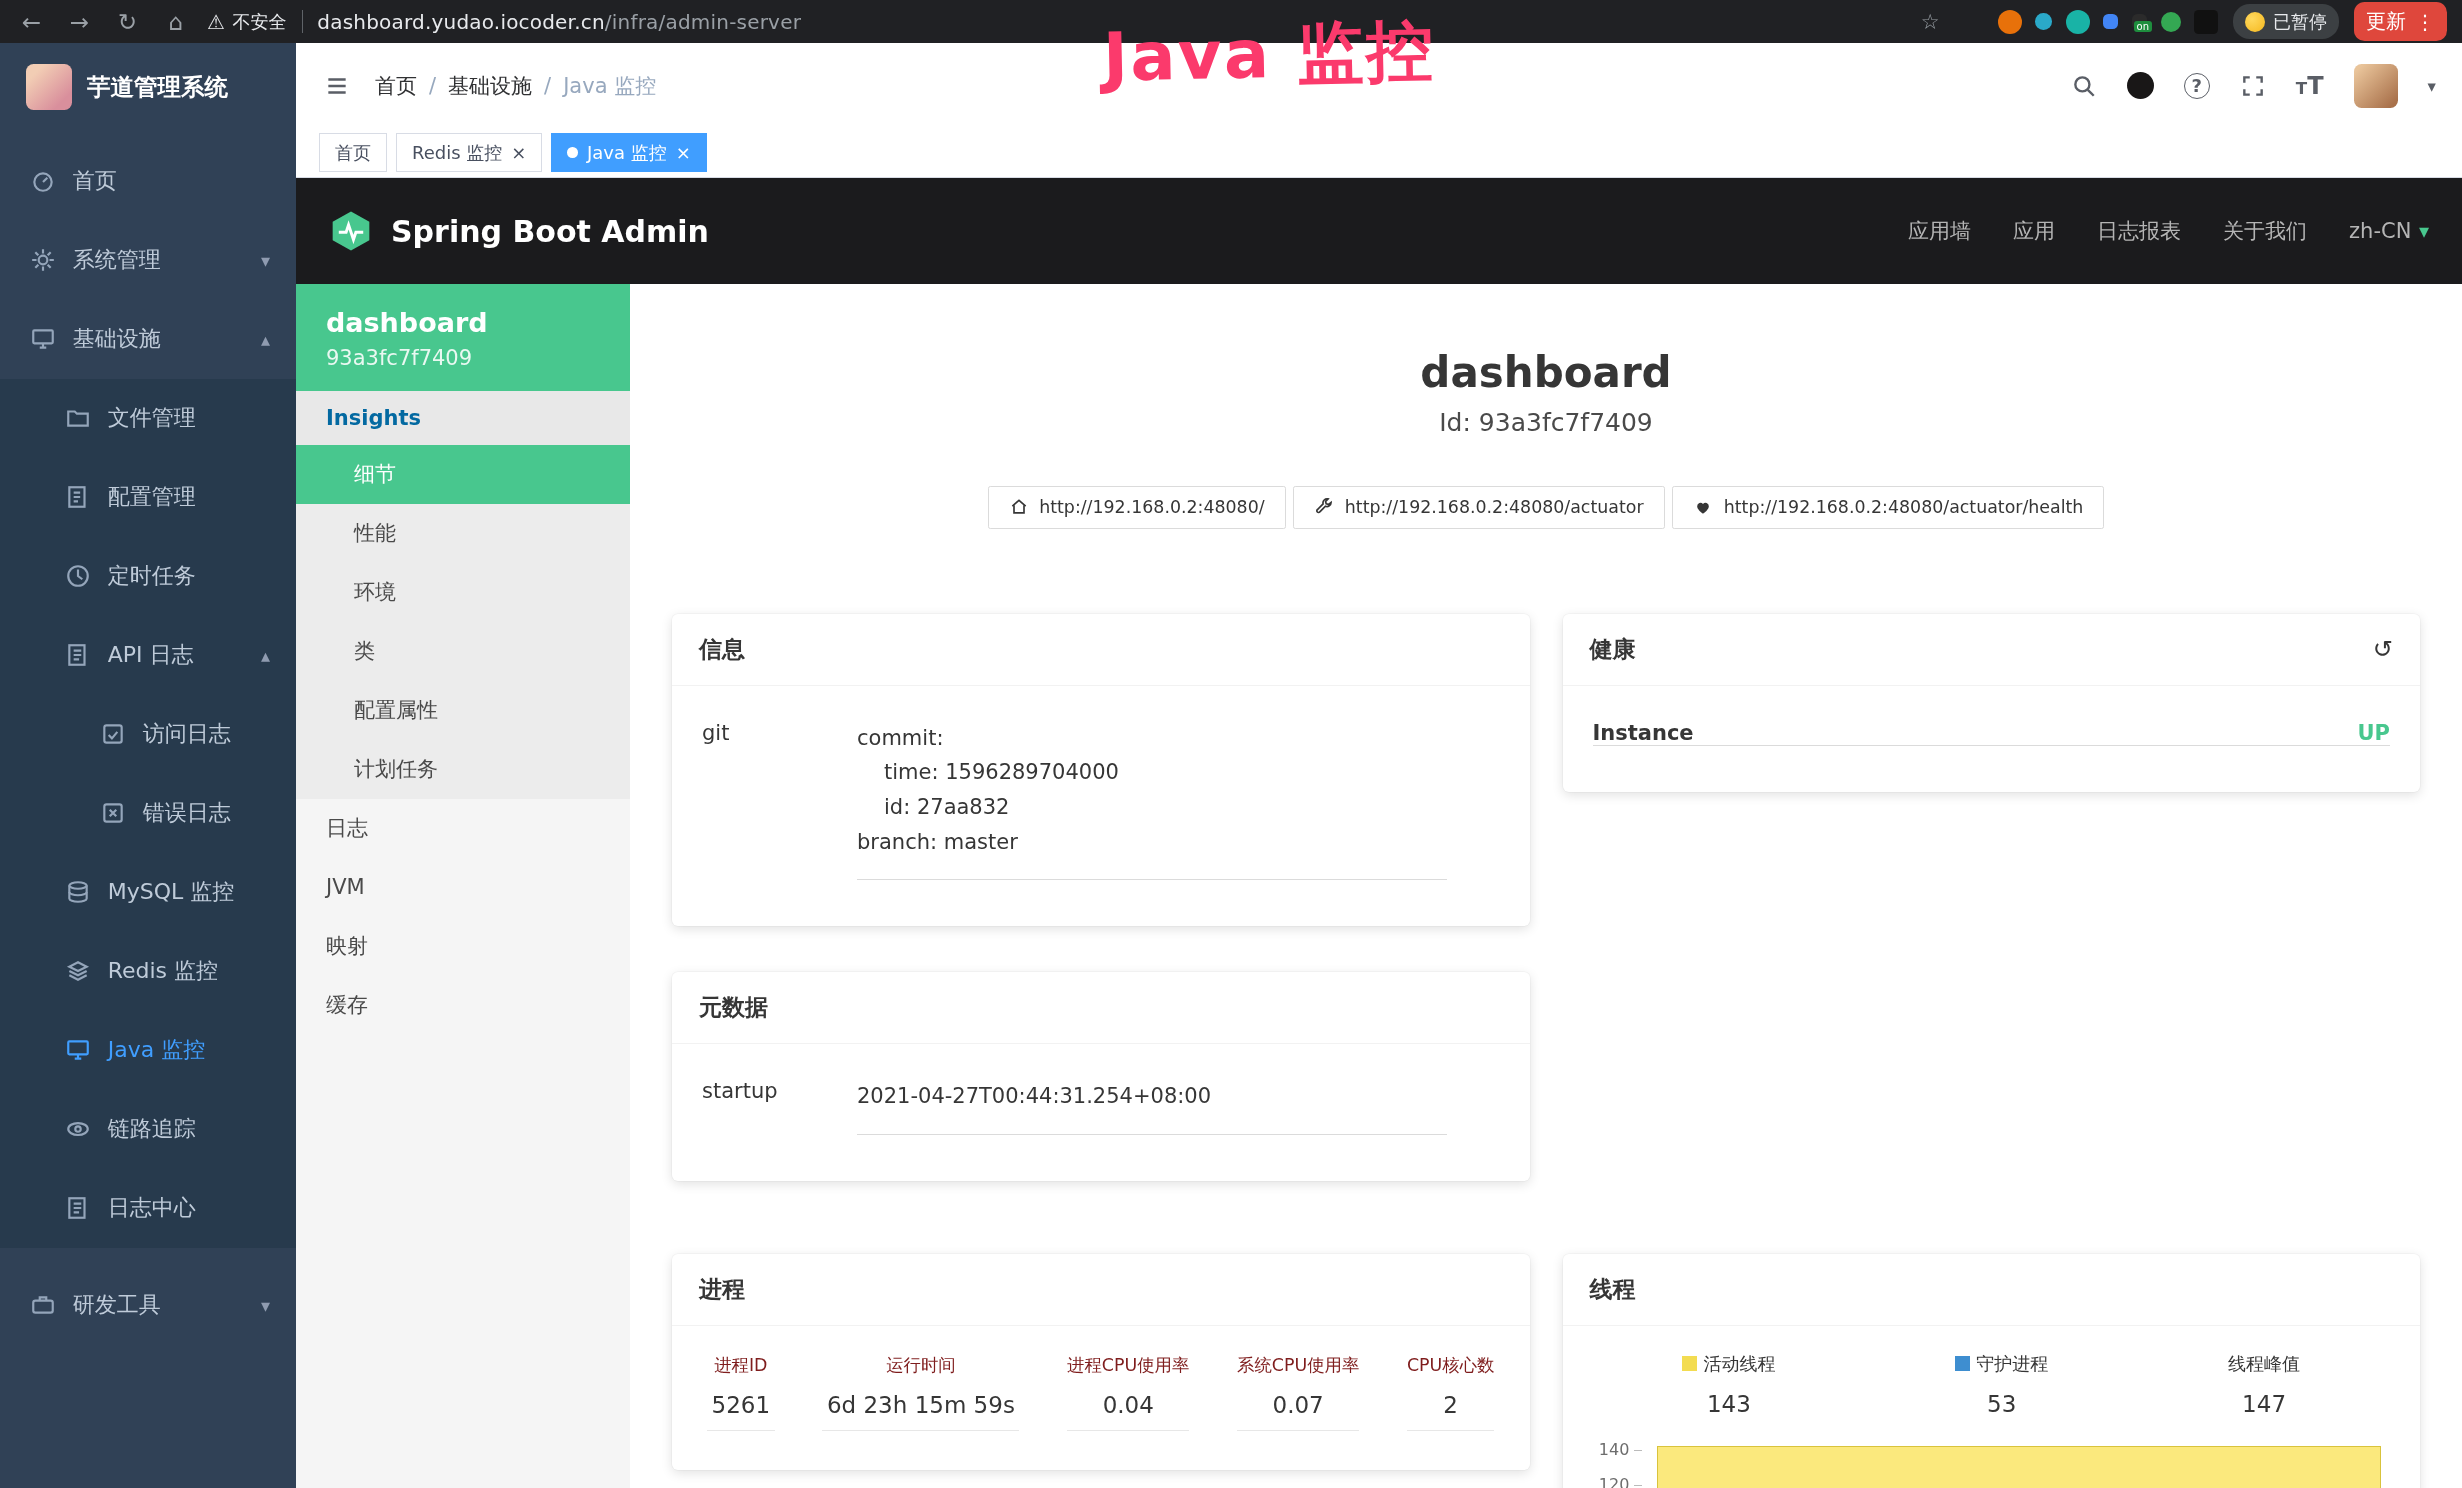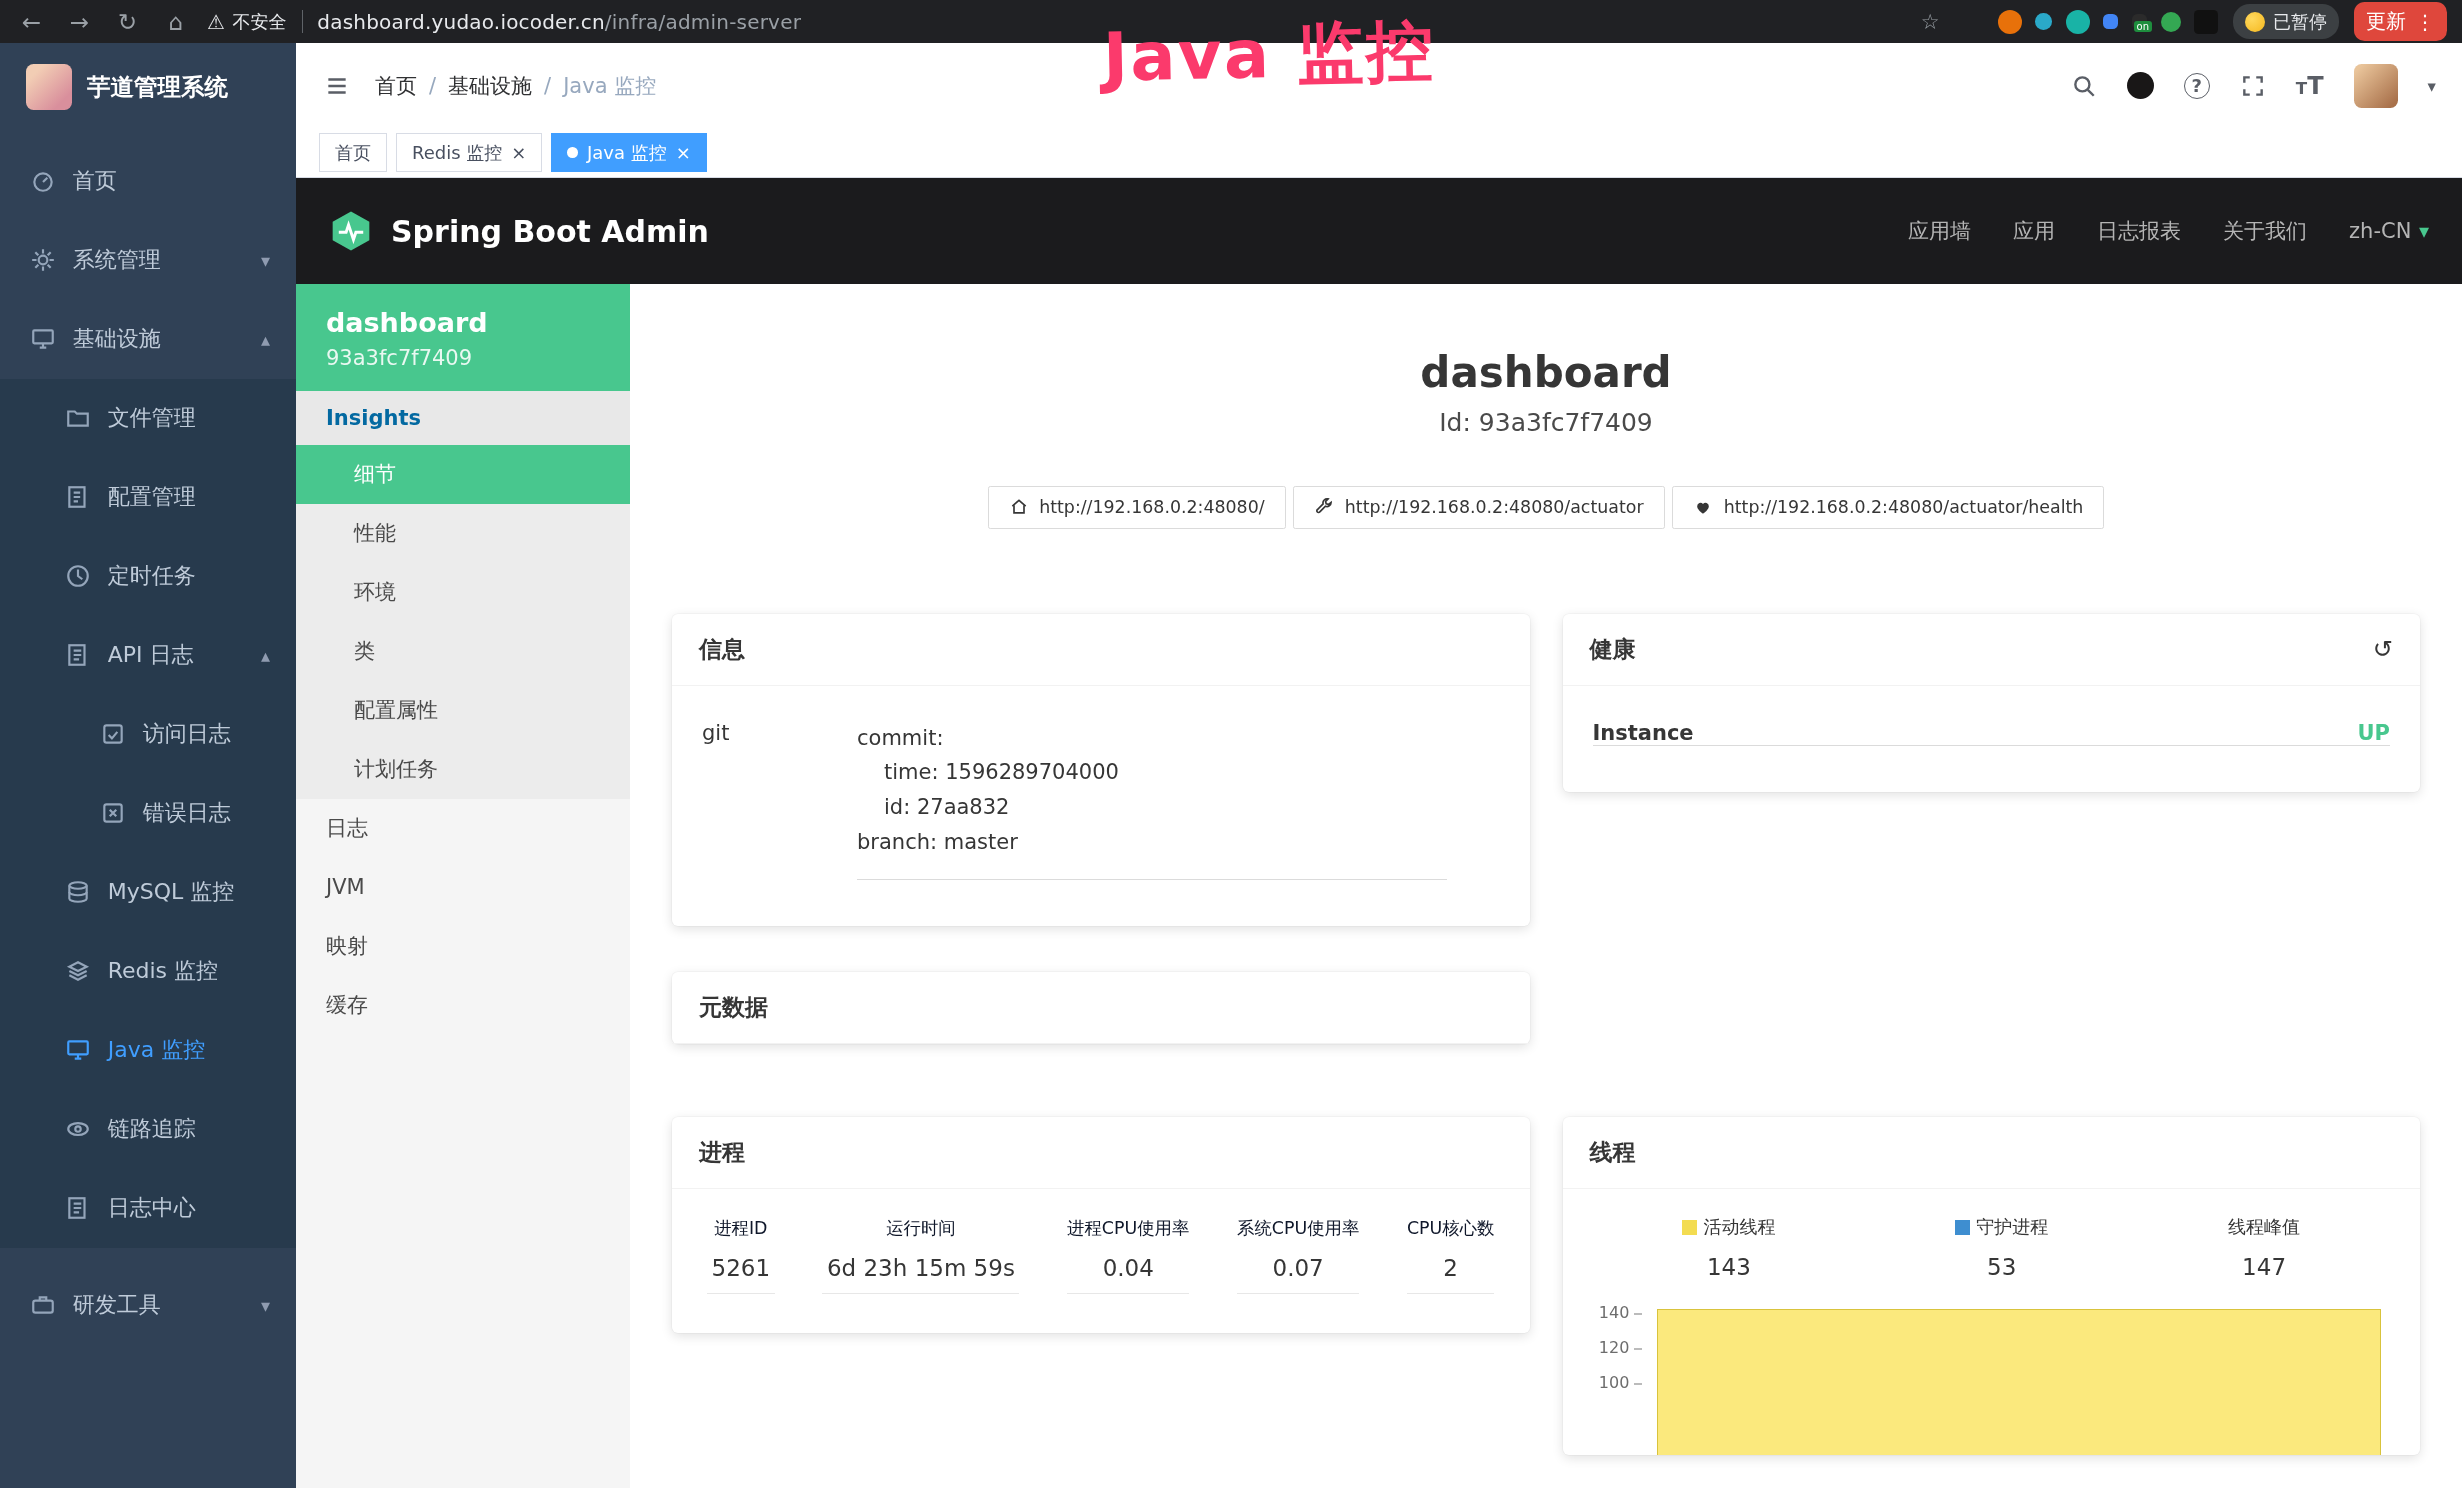--- a/index.html
+++ b/index.html
@@ -104,21 +104,21 @@
   .kv .k { width:155px; font-size:21px; color:#363636; flex-shrink:0; }
   .kv .v { flex:1; font-size:21px; color:#363636; line-height:1.65; padding-bottom:20px; border-bottom:1.5px solid #dbdbdb; margin-right:53px; }
   .info-lines div:nth-child(2), .info-lines div:nth-child(3) { padding-left:27px; }
 
   .hrow { display:flex; align-items:center; justify-content:space-between; font-size:21px; border-bottom:1.5px solid #dbdbdb; }
   .hrow .hl { font-weight:600; color:#363636; }
   .hrow .up { font-weight:bold; color:#48c78e; }
 
   .proc-b { display:flex; justify-content:space-between; padding:27px 35px 39px; }
   .pcol { text-align:center; }
-  .plabel { font-size:17.4px; color:#0f172a; }
+  .plabel { font-size:17.4px; color:#7f1d1d; }
   .pval { font-size:23px; color:#363636; margin-top:15px; padding:0 4.6px 12px; border-bottom:1.5px solid #e7e7e7; }
 
   .thr-b { padding:26px 30px 0; }
   .legend { display:flex; justify-content:space-around; }
   .lg { text-align:center; }
   .lg-t { font-size:18px; color:#363636; display:flex; align-items:center; justify-content:center; gap:6px; }
   .sq { width:15px; height:15px; display:inline-block; }
   .lg-v { font-size:23px; color:#363636; margin-top:15px; }
   .chart { position:relative; margin-top:23px; height:152px; }
   .ytick { position:absolute; left:0; width:49px; text-align:right; font-size:16px; color:#6d6d6d; }
@@ -462,20 +462,26 @@
                 <span class="hl">Instance</span>
                 <span class="up">UP</span>
               </div>
             </div>
           </section>
 
           <section class="card" style="grid-column:1">
             <div class="card-h">
                 <span>元数据</span>
               </div>
+            <div class="card-b">
+              <div class="kv">
+                <span class="k">startup</span>
+                <div class="v">2021-04-27T00:44:31.254+08:00</div>
+              </div>
+            </div>
           </section>
 
           <section class="card" style="grid-column:1;grid-row:3;margin-top:27px">
             <div class="card-h">
                 <span>进程</span>
               </div>
             <div class="proc-b">
               <div class="pcol">
                 <div class="plabel">进程ID</div>
                 <div class="pval">5261</div>

